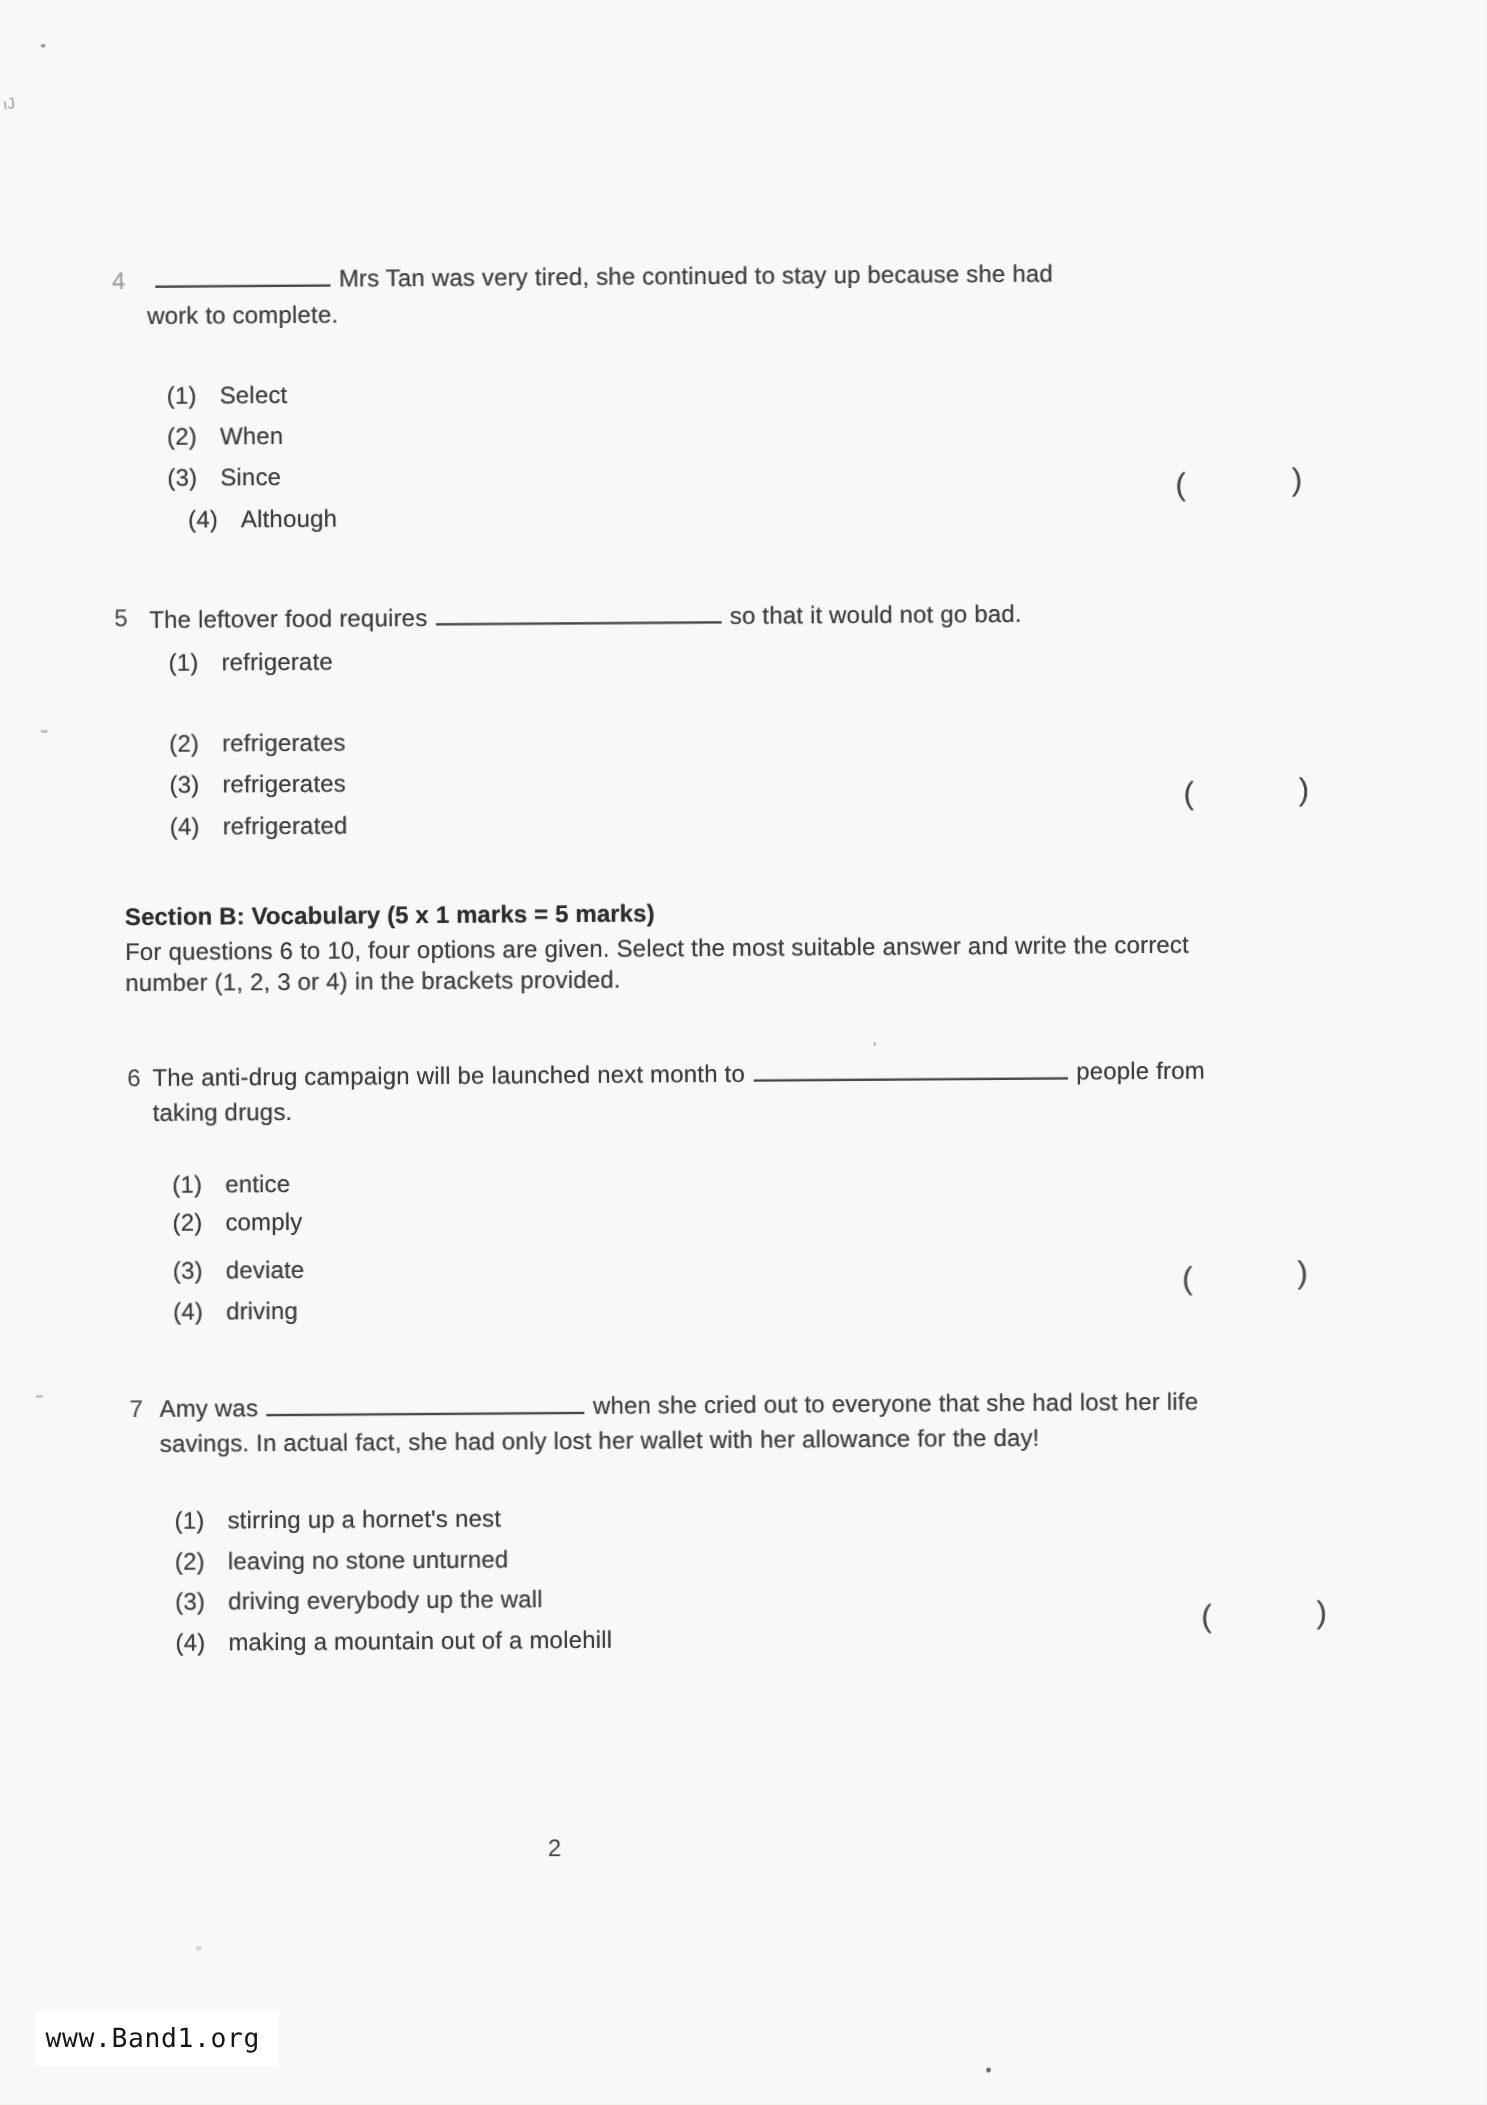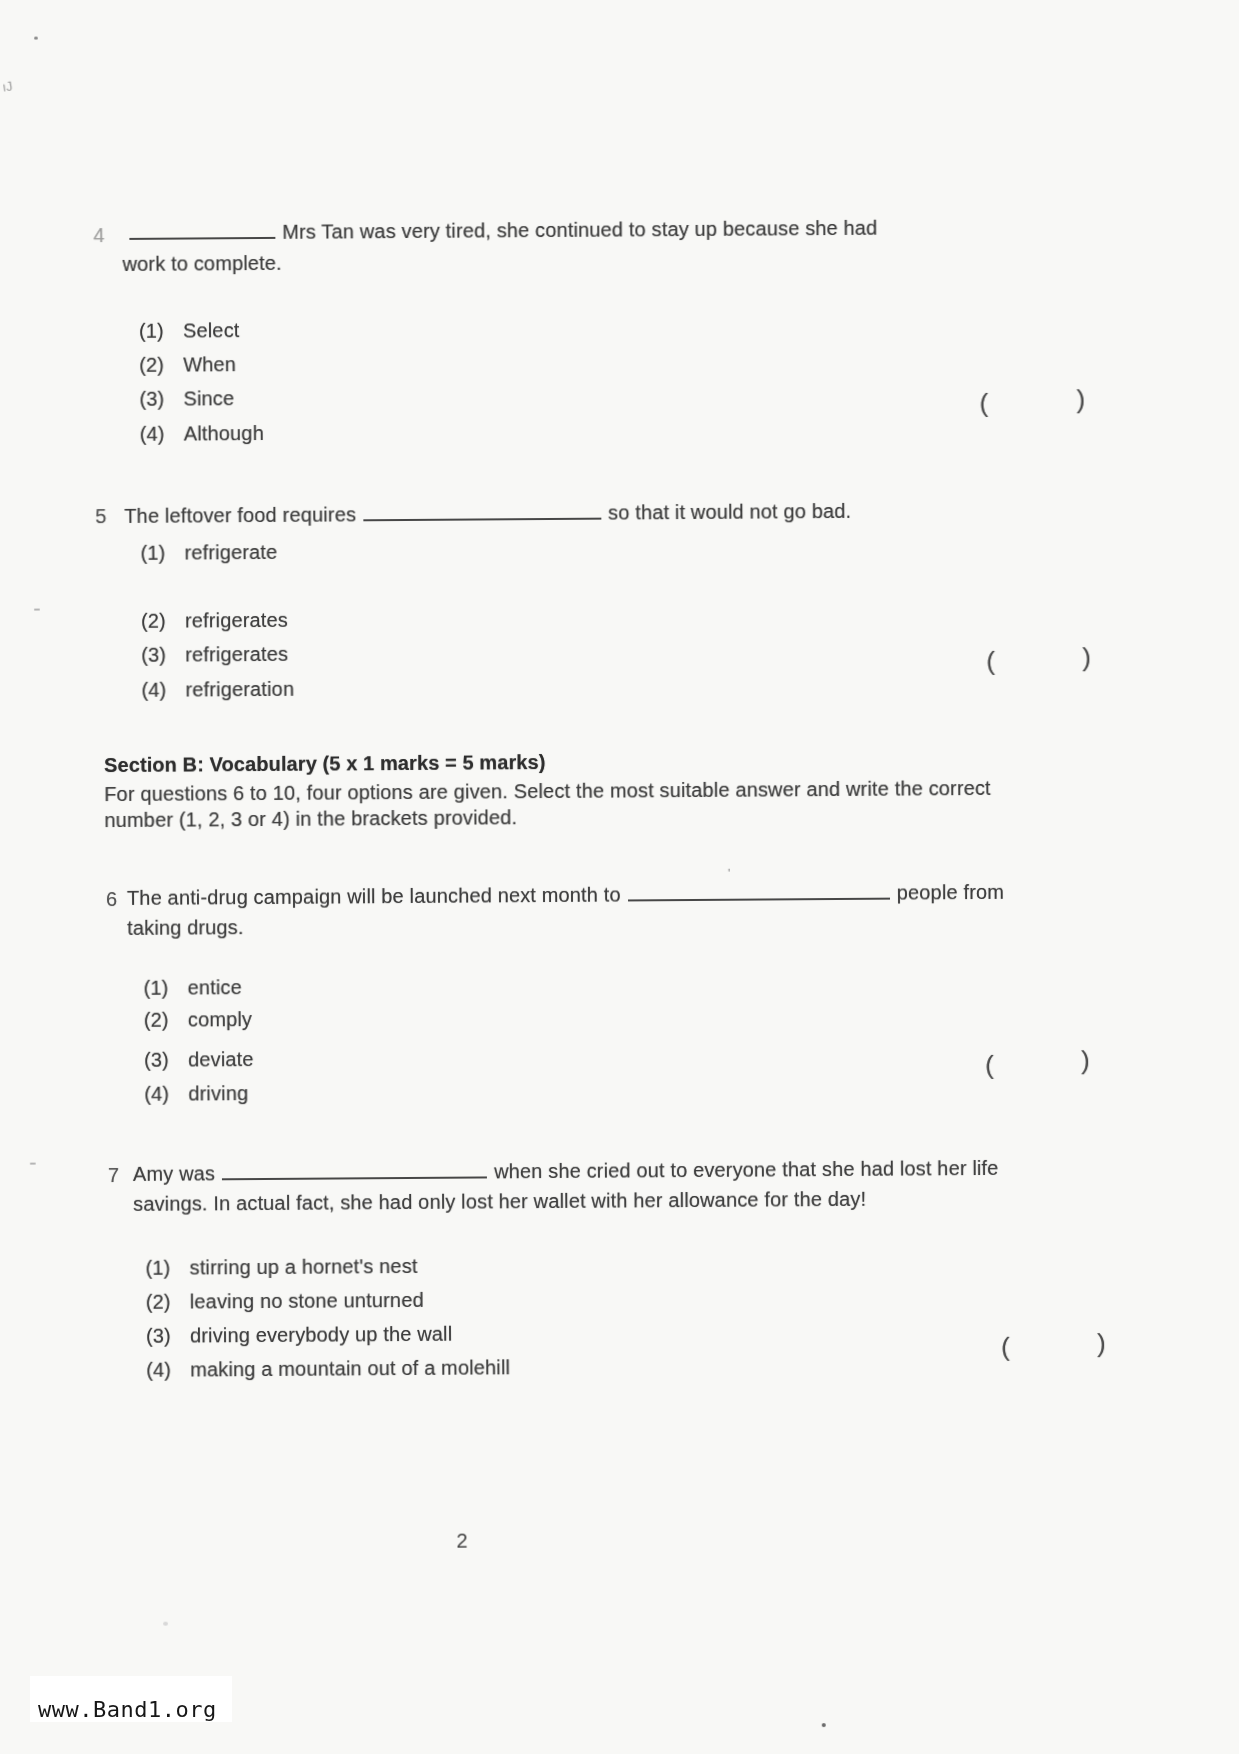--- a/index.html
+++ b/index.html
@@ -27,21 +27,21 @@
     border-bottom:2px solid #474747;margin:0 7px;
   }
   .opt .onum{display:inline-block;width:44px;font-size:20px;}
   .opt .olabel{font-size:20px;}
   .bracket{font-size:26px;color:#4a4a4a;text-shadow:0 0 0.7px rgba(70,70,70,0.5);}
   .secheading{font-size:20px;font-weight:bold;color:#2d2d2d;letter-spacing:0.1px;
               text-shadow:0 0 0.7px rgba(45,45,45,0.6);}
   .pagenum{font-size:20px;color:#3f3f3f;}
   .watermark-box{
     position:absolute;left:30px;top:1676px;width:202px;height:46px;
-    background:#ffffff;display:flex;align-items:flex-end;
+    background:#ffffff;display:flex;align-items:center;
   }
   .watermark-text{
     font-family:"DejaVu Sans Mono",monospace;
     font-size:22px;color:#161616;letter-spacing:0.5px;padding-left:8px;
   }
   .speck{position:absolute;background:#8a8a8a;border-radius:50%;}
   .speck.dash{border-radius:1px;background:#b5b5b5;}
   .penmark{position:absolute;font-size:13px;color:#9a9a9a;transform:rotate(-8deg);}
   .tickmark{position:absolute;font-size:13px;color:#8a8a8a;}
 </style>
@@ -60,21 +60,21 @@
 
       <div class="abs txt opt" style="left:143px;top:318px">
         <span class="onum">(1)</span><span class="olabel">Select</span>
       </div>
       <div class="abs txt opt" style="left:143px;top:352px">
         <span class="onum">(2)</span><span class="olabel">When</span>
       </div>
       <div class="abs txt opt" style="left:143px;top:386px">
         <span class="onum">(3)</span><span class="olabel">Since</span>
       </div>
-      <div class="abs txt opt" style="left:143px;top:421px">
+      <div class="abs txt opt" style="left:160px;top:421px">
         <span class="onum">(4)</span><span class="olabel">Although</span>
       </div>
 
       <span class="abs bracket" style="left:983px;top:394px">(</span>
       <span class="abs bracket" style="left:1080px;top:391px">)</span>
     </section>
 
     <section>
       <span class="abs qnum" style="left:98px;top:505px">5</span>
       <div class="abs txt" style="left:127px;top:502px">
@@ -84,21 +84,21 @@
       <div class="abs txt opt" style="left:143px;top:540px">
         <span class="onum">(1)</span><span class="olabel">refrigerate</span>
       </div>
       <div class="abs txt opt" style="left:143px;top:608px">
         <span class="onum">(2)</span><span class="olabel">refrigerates</span>
       </div>
       <div class="abs txt opt" style="left:143px;top:642px">
         <span class="onum">(3)</span><span class="olabel">refrigerates</span>
       </div>
       <div class="abs txt opt" style="left:143px;top:677px">
-        <span class="onum">(4)</span><span class="olabel">refrigeration</span>
+        <span class="onum">(4)</span><span class="olabel">refrigerated</span>
       </div>
 
       <span class="abs bracket" style="left:988px;top:652px">(</span>
       <span class="abs bracket" style="left:1084px;top:649px">)</span>
     </section>
 
     <section>
       <div class="abs secheading" style="left:105px;top:754px">Section B: Vocabulary (5 x 1 marks = 5 marks)</div>
       <div class="abs txt" style="left:105px;top:781px">For questions 6 to 10, four options are given. Select the most suitable answer and write the correct</div>
       <div class="abs txt" style="left:105px;top:807px">number (1, 2, 3 or 4) in the brackets provided.</div>

